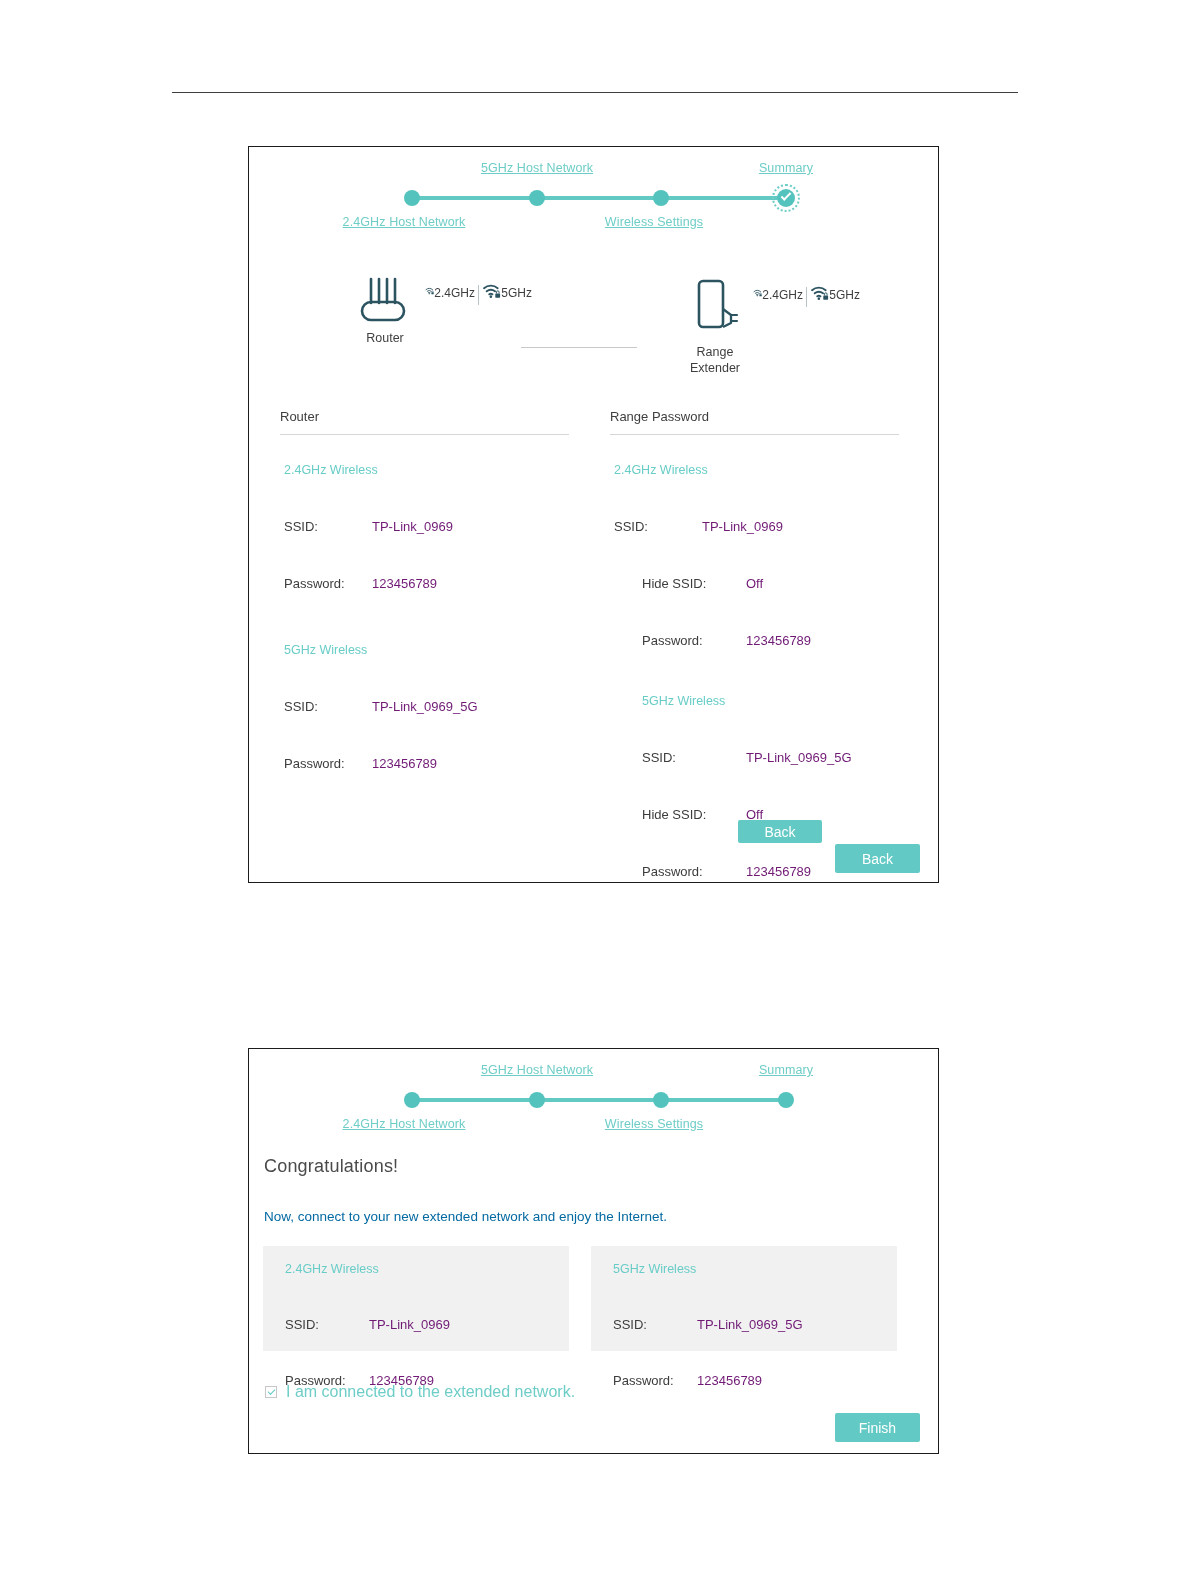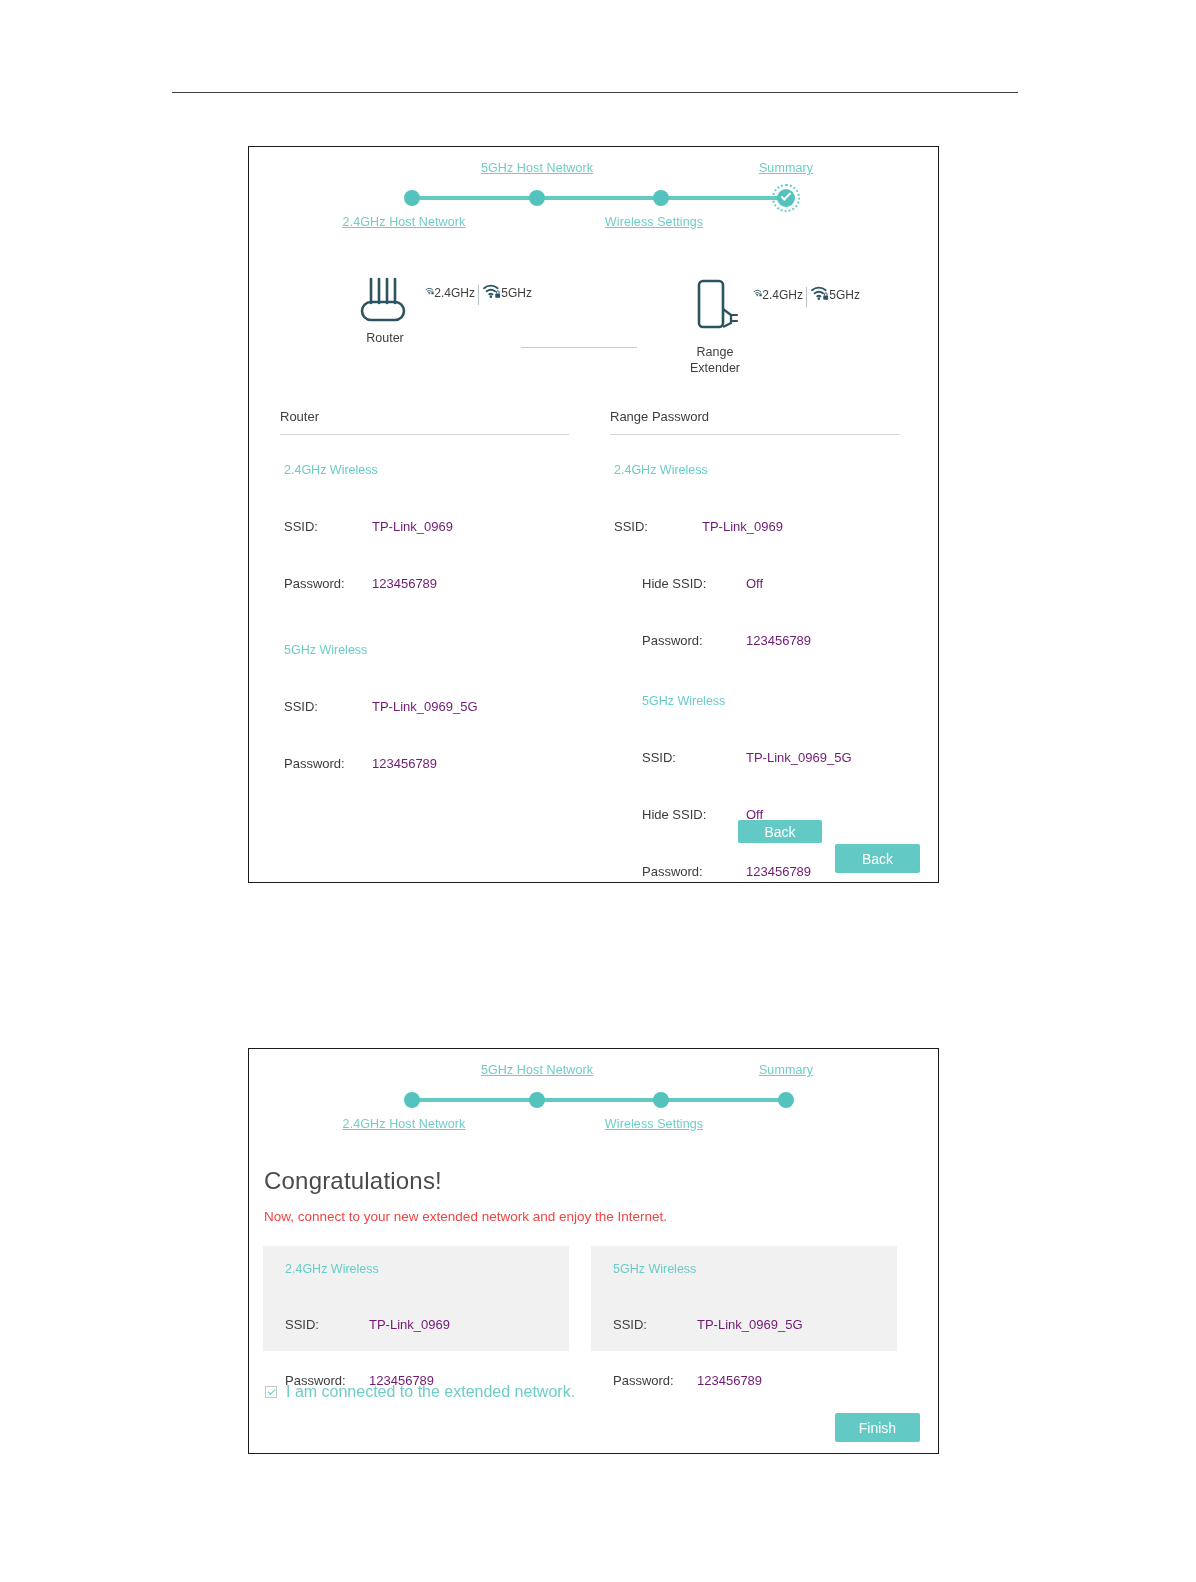--- a/index.html
+++ b/index.html
@@ -264,31 +264,31 @@
     left: 586px;
     top: 364px;
     width: 85px;
     height: 29px;
   }
 
   
   .congrats-title {
     position: absolute;
     left: 15px;
-    top: 118px;
-    font-size: 24px;
+    top: 107px;
+    font-size: 18px;
     color: #4a4a4a;
     letter-spacing: 0.2px;
   }
   .congrats-sub {
     position: absolute;
     left: 15px;
     top: 160px;
     font-size: 13.5px;
-    color: #ef4444;
+    color: #0369a1;
   }
   .info-card {
     position: absolute;
     top: 197px;
     width: 306px;
     height: 105px;
     background: #f1f1f1;
     box-sizing: border-box;
     padding: 16px 22px 0 22px;
   }

